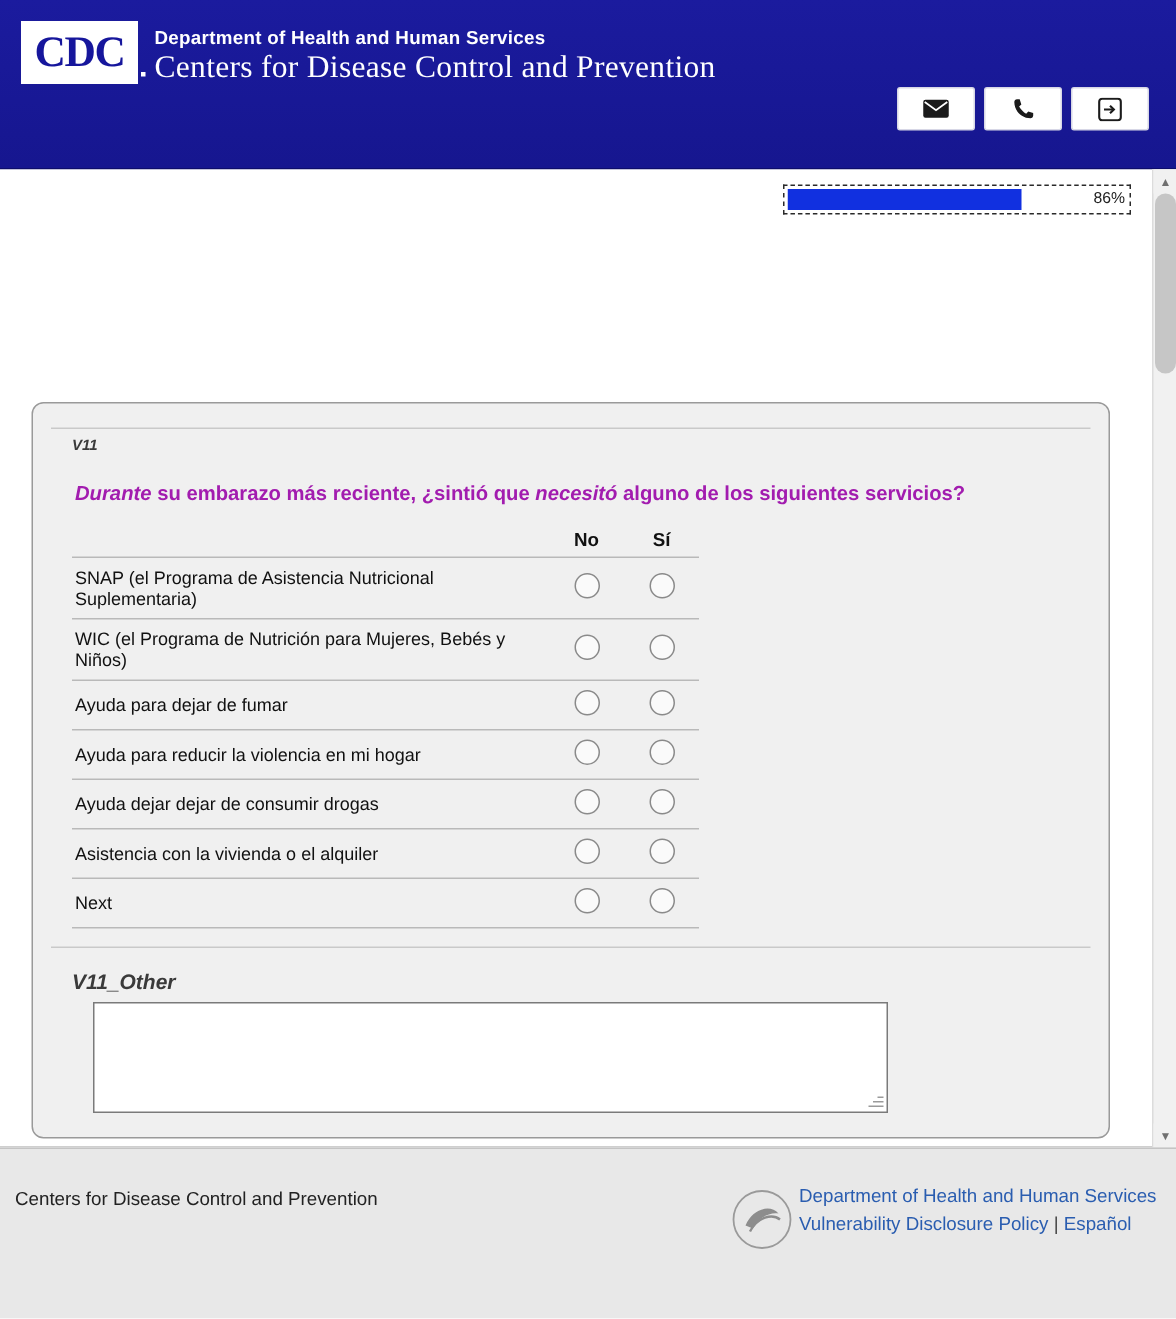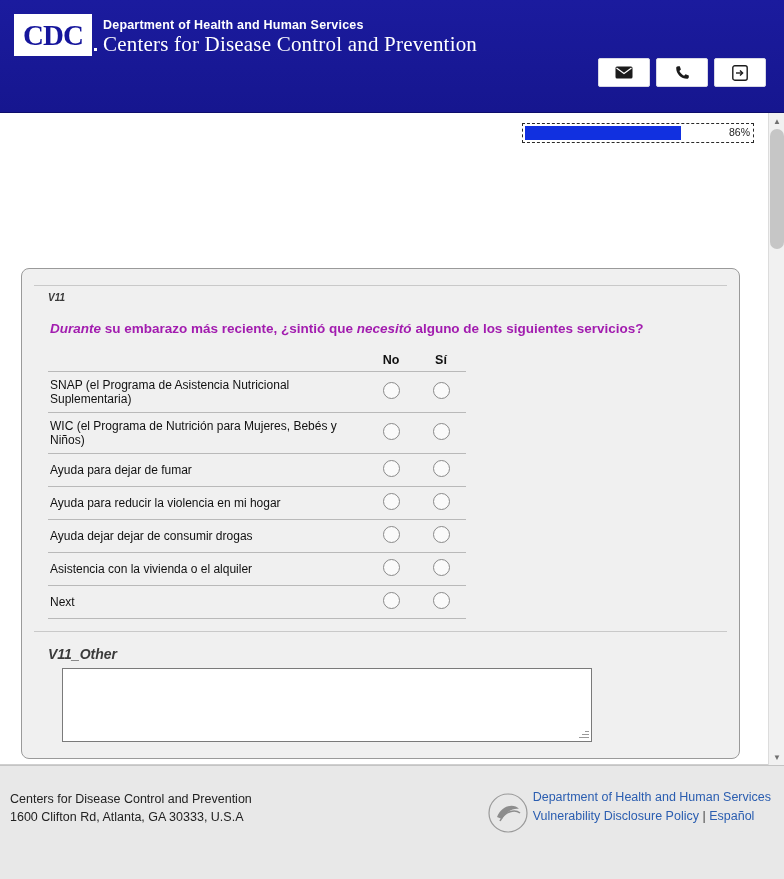--- a/index.html
+++ b/index.html
@@ -432,21 +432,20 @@
   <div class="scrollbar">
     <div class="sb-arrow">▲</div>
     <div class="sb-thumb"></div>
     <div class="sb-arrow bottom">▼</div>
   </div>
 </div>
 
 <div class="footer">
   <div class="footer-left">
     <div>Centers for Disease Control and Prevention</div>
-    <div>1600 Clifton Rd, Atlanta, GA 30333, U.S.A</div>
   </div>
 
   <div class="footer-seal">
     <svg width="42" height="42" viewBox="0 0 42 42">
       <circle cx="21" cy="21" r="19" fill="none" stroke="#9a9a9a" stroke-width="1.2"></circle>
       <path d="M10 25 C15 13, 27 11, 32 17 C27 16, 19 19, 15 27 Z" fill="#8d8d8d"></path>
       <path d="M13 29 C18 19, 28 17, 33 21" fill="none" stroke="#8d8d8d" stroke-width="1.6"></path>
     </svg>
   </div>
 

